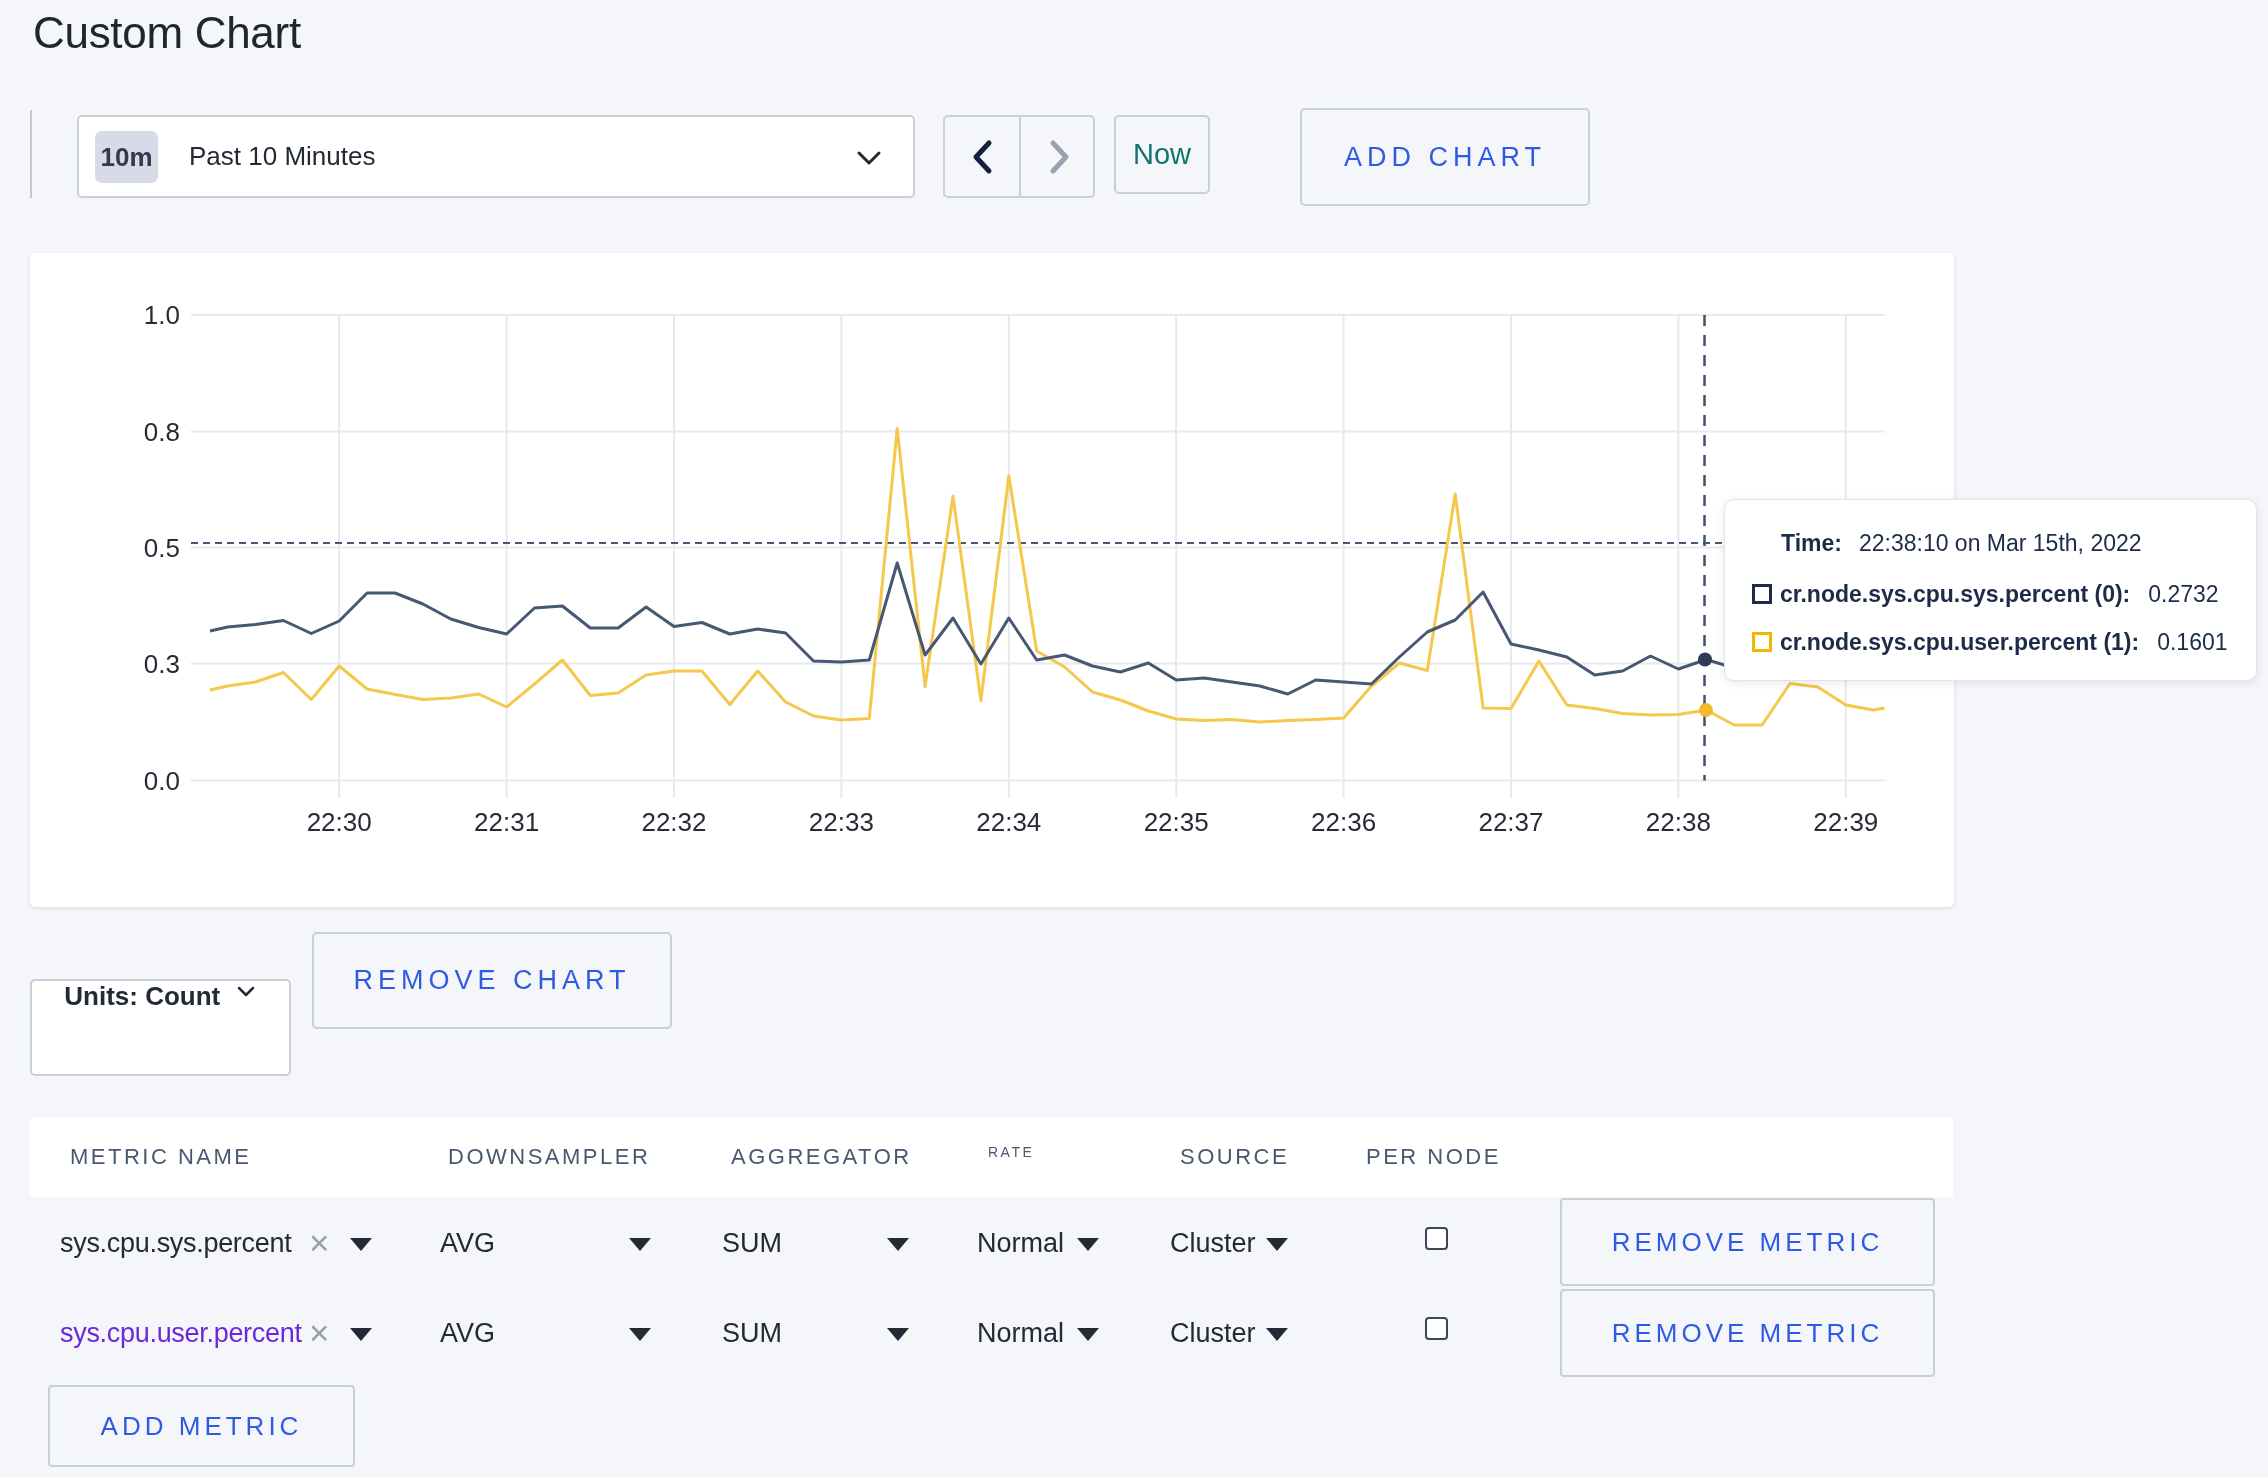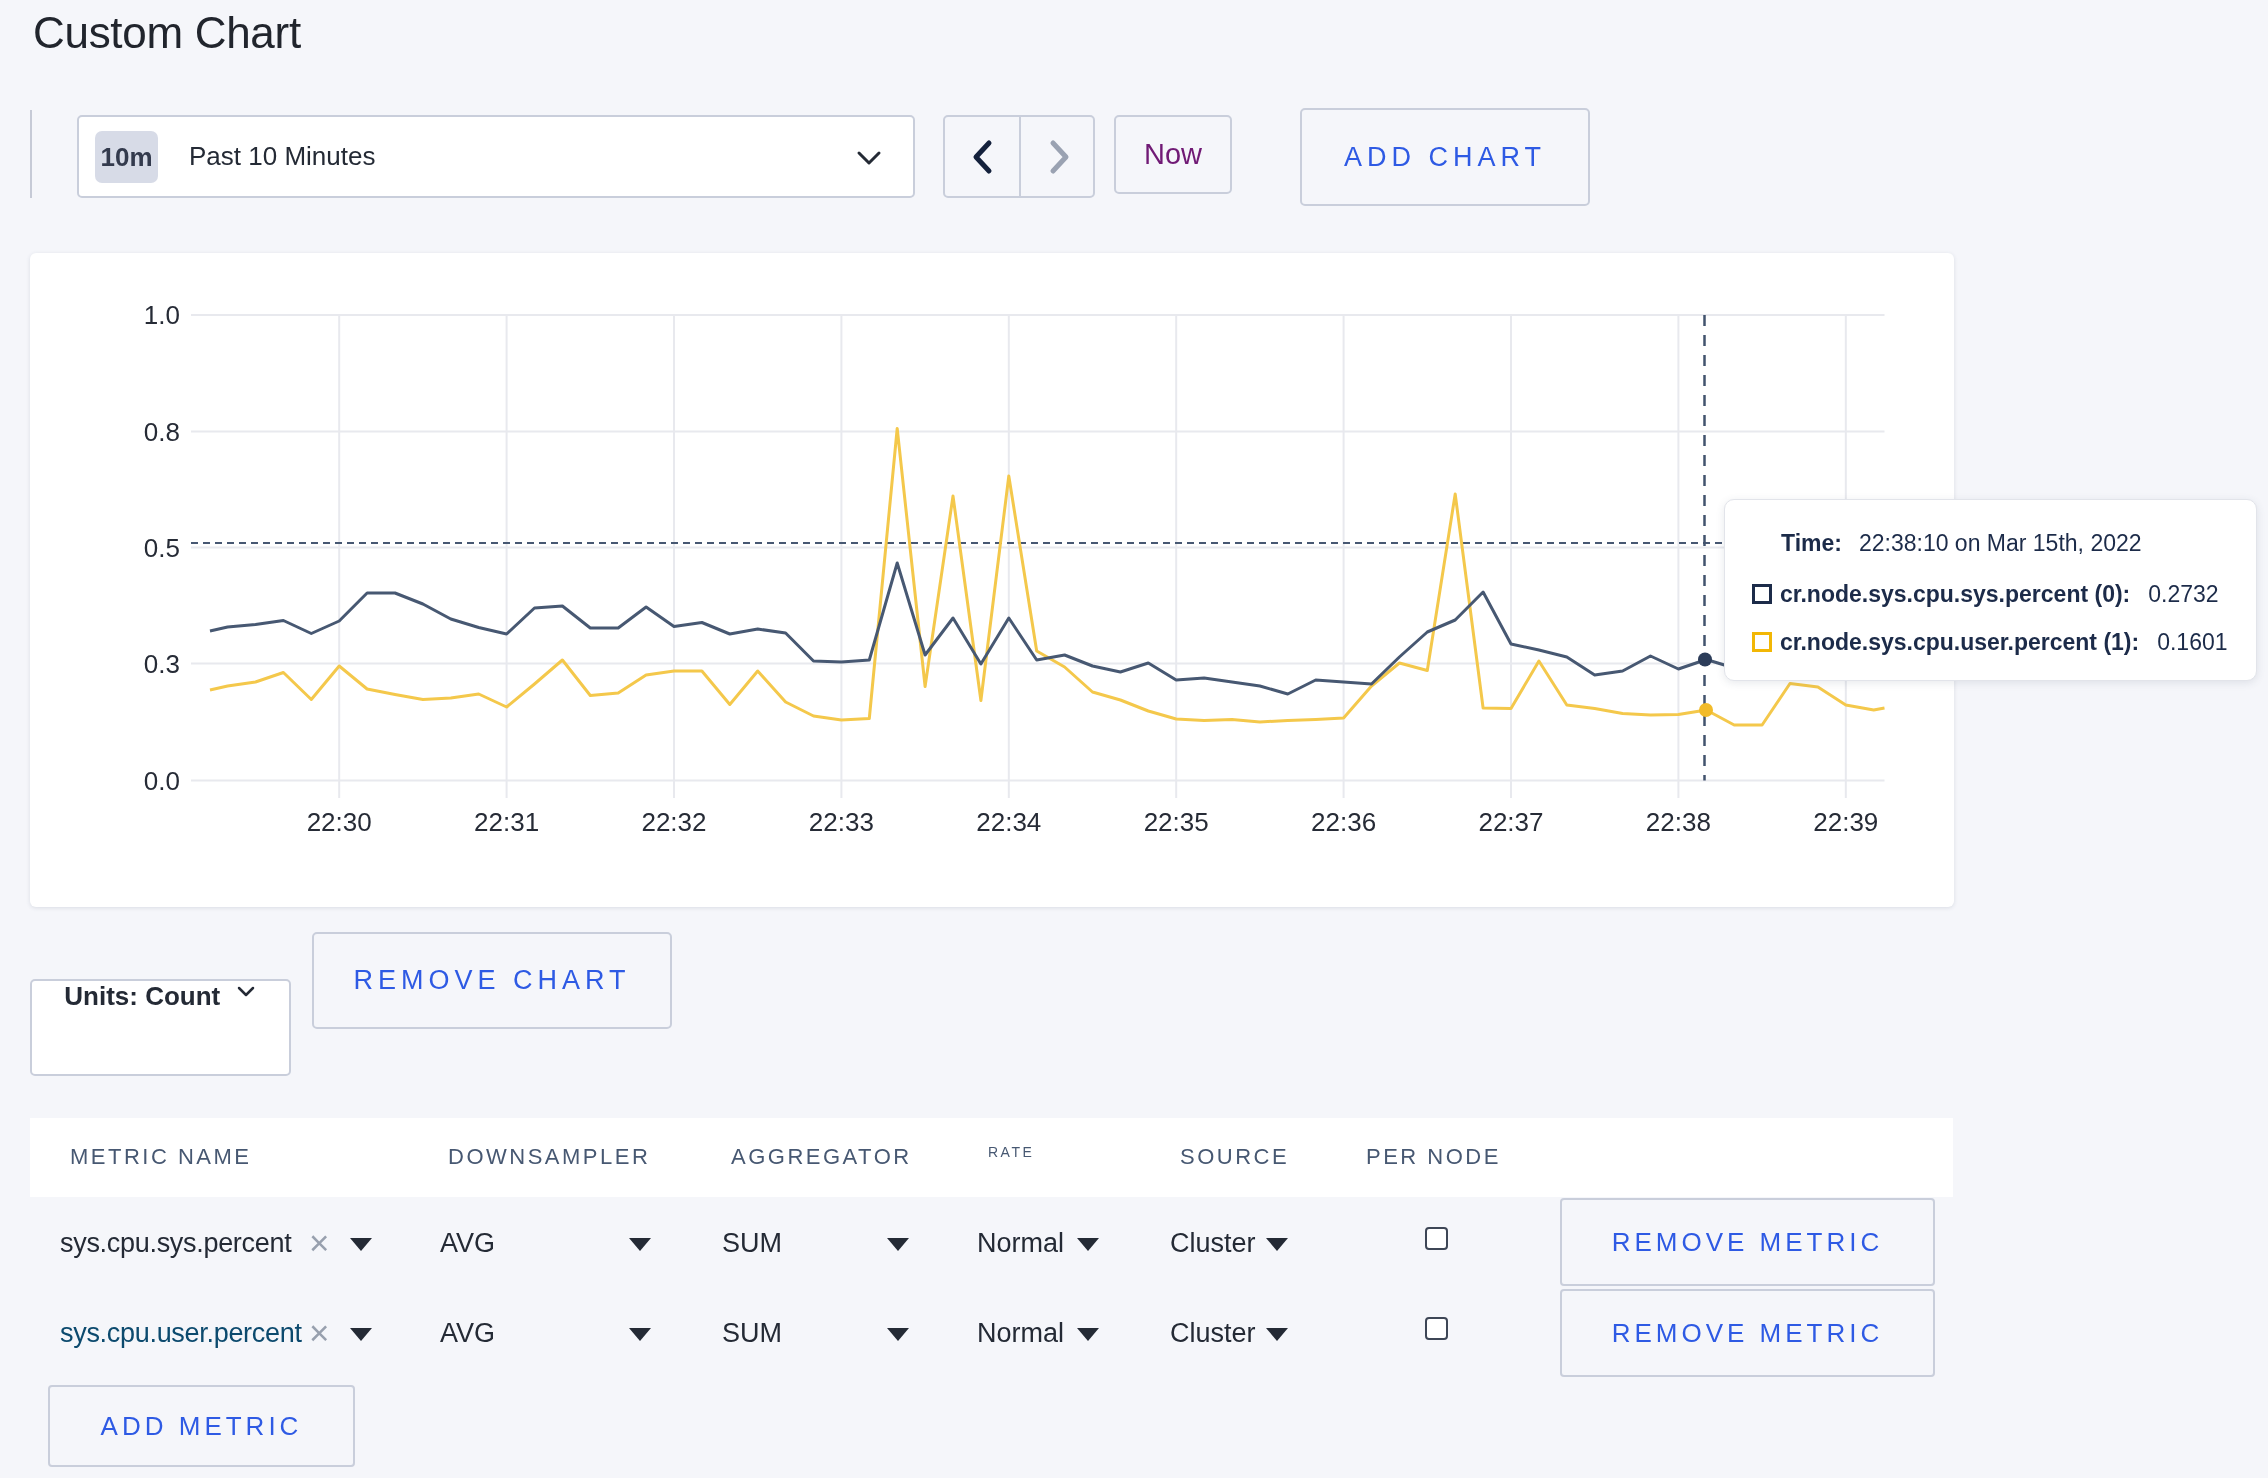--- a/index.html
+++ b/index.html
@@ -21,21 +21,21 @@
 <div class="abs" style="left:943px;top:115px;width:152px;height:83px;border:2px solid #c9cedb;border-radius:5px">
   <div class="abs" style="left:74px;top:0;width:2px;height:79px;background:#c9cedb"></div>
   <svg class="abs" style="left:22px;top:22px" width="32" height="36" viewBox="0 0 32 36">
       <polyline points="22,4 9,18 22,32" fill="none" stroke="#14213c" stroke-width="5" stroke-linecap="round" stroke-linejoin="round"></polyline>
     </svg>
   <svg class="abs" style="left:98px;top:22px" width="32" height="36" viewBox="0 0 32 36">
       <polyline points="10,4 23,18 10,32" fill="none" stroke="#9aa2b2" stroke-width="5" stroke-linecap="round" stroke-linejoin="round"></polyline>
     </svg>
 </div>
 
-<div class="btn" style="left:1114px;top:115px;width:118px;height:79px;font-size:29px;font-weight:500;color:#701a75">Now</div>
+<div class="btn" style="left:1114px;top:115px;width:96px;height:79px;font-size:29px;font-weight:500;color:#0f766e">Now</div>
 
 <div class="btn" style="left:1300px;top:108px;width:290px;height:98px;font-size:27px;font-weight:500;color:#2e5ae4;letter-spacing:5px">ADD CHART</div>
 
 <div class="abs" style="left:30px;top:253px;width:1924px;height:654px;background:#fff;border-radius:6px;box-shadow:0 1px 4px rgba(60,70,100,0.14)"></div>
 
 <svg style="position:absolute;left:0;top:0;z-index:3" width="2268" height="1478" viewBox="0 0 2268 1478" font-family="Liberation Sans, sans-serif">
 <line x1="191" y1="315" x2="1884.5" y2="315" stroke="#e8e9ee" stroke-width="2"></line>
 <line x1="191" y1="431.5" x2="1884.5" y2="431.5" stroke="#e8e9ee" stroke-width="2"></line>
 <line x1="191" y1="547.5" x2="1884.5" y2="547.5" stroke="#e8e9ee" stroke-width="2"></line>
 <line x1="191" y1="663.5" x2="1884.5" y2="663.5" stroke="#e8e9ee" stroke-width="2"></line>
@@ -99,21 +99,21 @@
 <div class="abs" style="left:350px;top:1238px;width:0;height:0;border-left:11px solid transparent;border-right:11px solid transparent;border-top:13px solid #242a35"></div>
 <div class="abs" style="left:440px;top:1228px;font-size:27px;color:#242a35">AVG</div>
 <div class="abs" style="left:629px;top:1238px;width:0;height:0;border-left:11px solid transparent;border-right:11px solid transparent;border-top:13px solid #242a35"></div>
 <div class="abs" style="left:722px;top:1228px;font-size:27px;color:#242a35">SUM</div>
 <div class="abs" style="left:887px;top:1238px;width:0;height:0;border-left:11px solid transparent;border-right:11px solid transparent;border-top:13px solid #242a35"></div>
 <div class="abs" style="left:977px;top:1228px;font-size:27px;color:#242a35">Normal</div>
 <div class="abs" style="left:1077px;top:1238px;width:0;height:0;border-left:11px solid transparent;border-right:11px solid transparent;border-top:13px solid #242a35"></div>
 <div class="abs" style="left:1170px;top:1228px;font-size:27px;color:#242a35">Cluster</div>
 <div class="abs" style="left:1266px;top:1238px;width:0;height:0;border-left:11px solid transparent;border-right:11px solid transparent;border-top:13px solid #242a35"></div>
 <div class="abs" style="left:1425px;top:1227px;width:23px;height:23px;background:#fff;border:2px solid #3d4656;border-radius:4px"></div>
-<div class="abs" style="left:60px;top:1318px;font-size:27px;letter-spacing:-0.3px;color:#0c4a6e">sys.cpu.user.percent</div>
+<div class="abs" style="left:60px;top:1318px;font-size:27px;letter-spacing:-0.3px;color:#6d28d9">sys.cpu.user.percent</div>
 <div class="abs" style="left:309px;top:1313px;font-size:35px;color:#98a0ae">×</div>
 <div class="abs" style="left:350px;top:1328px;width:0;height:0;border-left:11px solid transparent;border-right:11px solid transparent;border-top:13px solid #242a35"></div>
 <div class="abs" style="left:440px;top:1318px;font-size:27px;color:#242a35">AVG</div>
 <div class="abs" style="left:629px;top:1328px;width:0;height:0;border-left:11px solid transparent;border-right:11px solid transparent;border-top:13px solid #242a35"></div>
 <div class="abs" style="left:722px;top:1318px;font-size:27px;color:#242a35">SUM</div>
 <div class="abs" style="left:887px;top:1328px;width:0;height:0;border-left:11px solid transparent;border-right:11px solid transparent;border-top:13px solid #242a35"></div>
 <div class="abs" style="left:977px;top:1318px;font-size:27px;color:#242a35">Normal</div>
 <div class="abs" style="left:1077px;top:1328px;width:0;height:0;border-left:11px solid transparent;border-right:11px solid transparent;border-top:13px solid #242a35"></div>
 <div class="abs" style="left:1170px;top:1318px;font-size:27px;color:#242a35">Cluster</div>
 <div class="abs" style="left:1266px;top:1328px;width:0;height:0;border-left:11px solid transparent;border-right:11px solid transparent;border-top:13px solid #242a35"></div>

